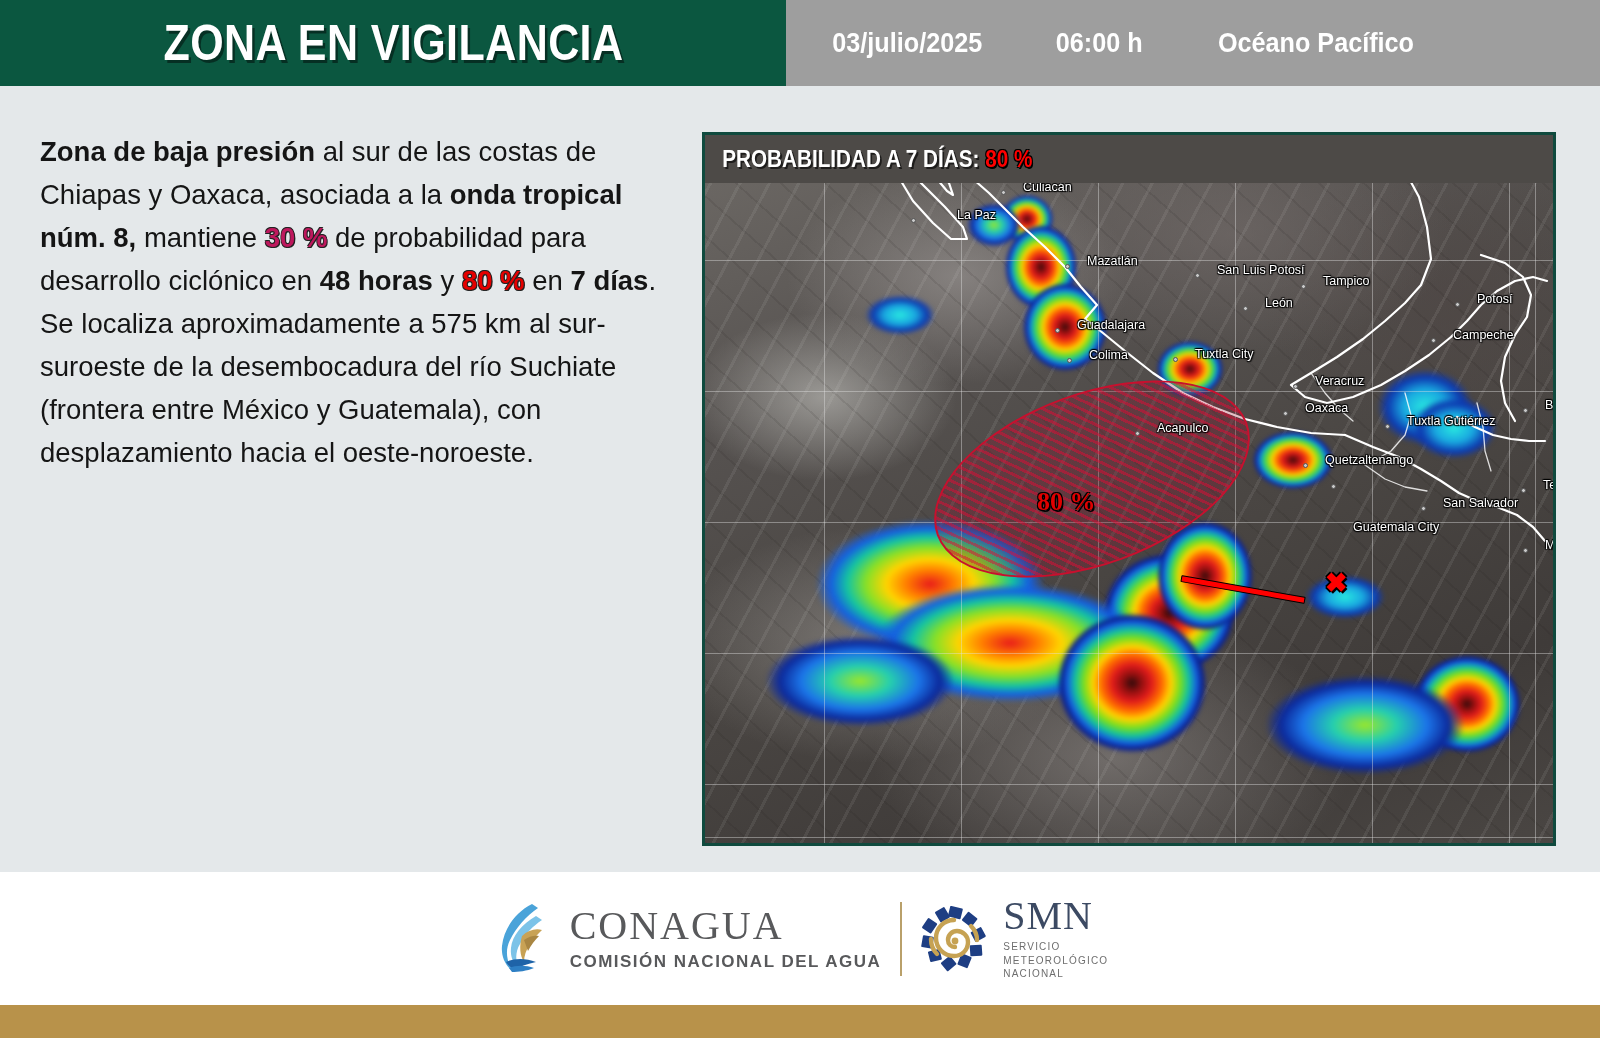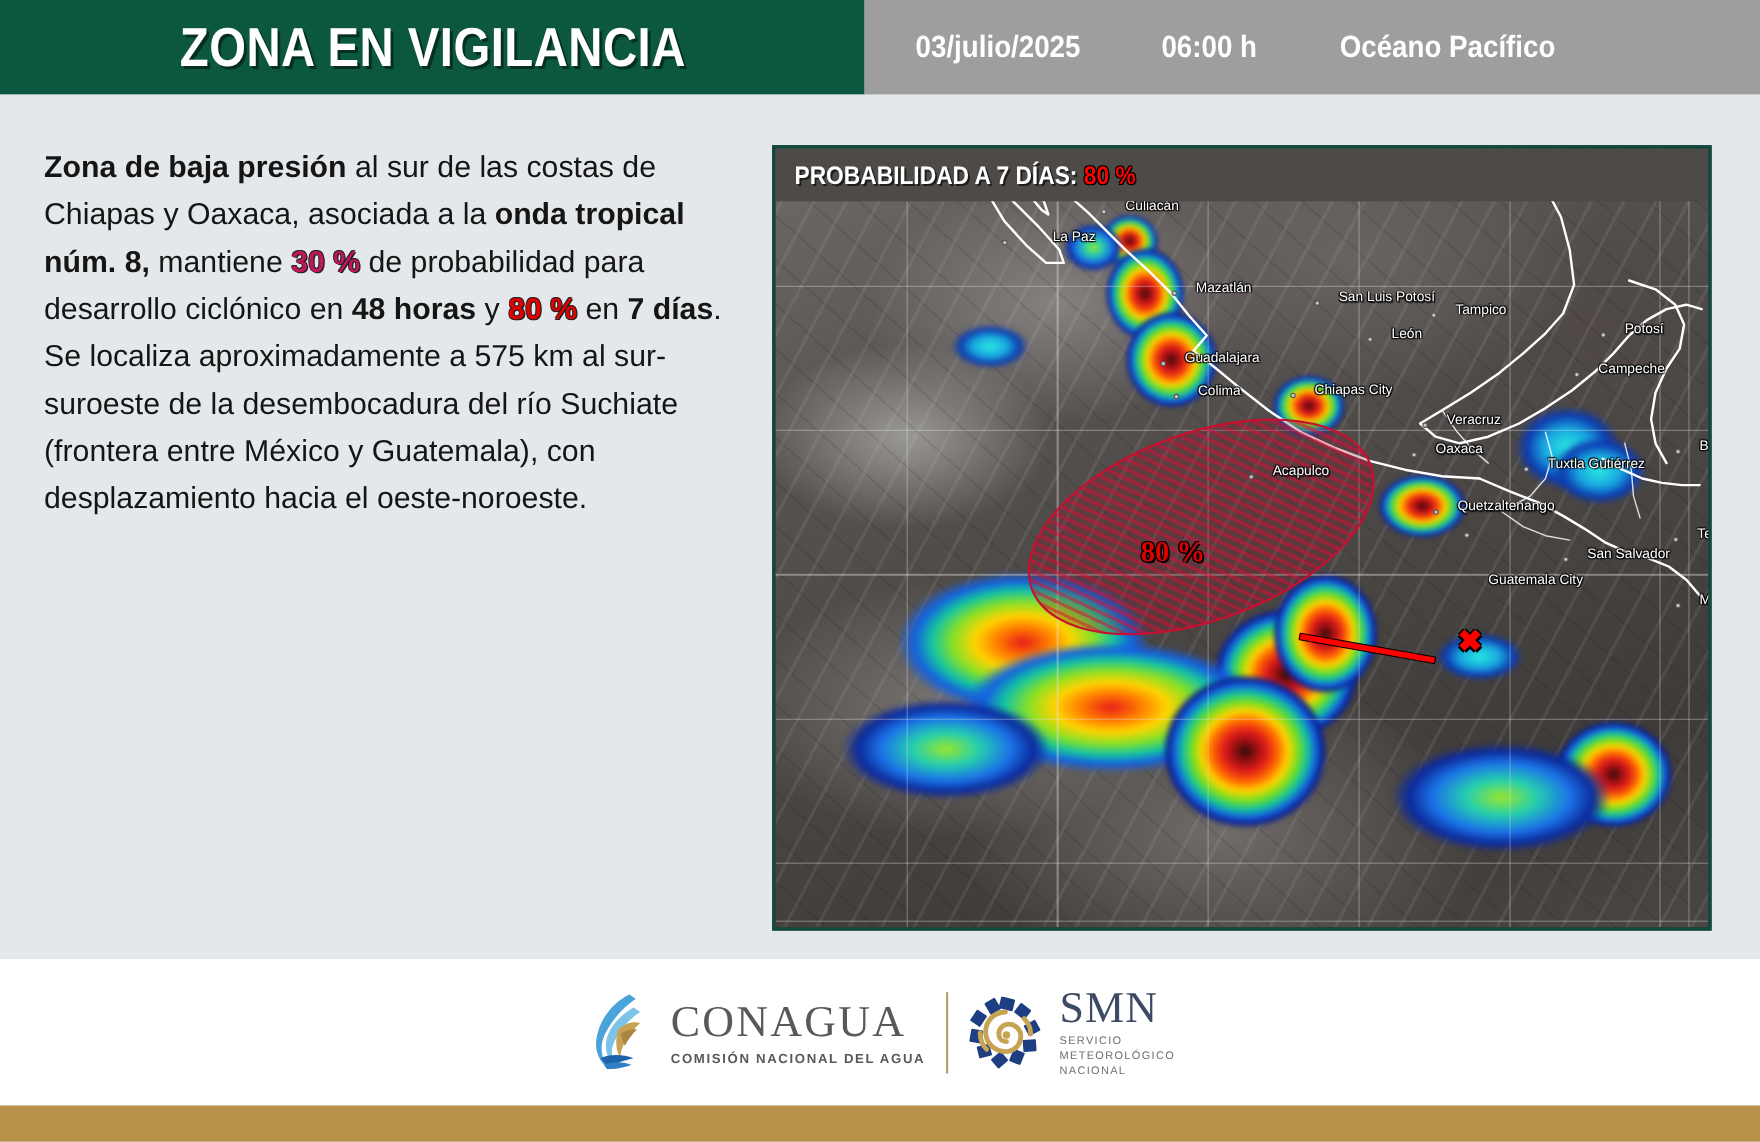--- a/index.html
+++ b/index.html
@@ -161,21 +161,21 @@
     background:#FFFFFF; display:flex; align-items:center; justify-content:center; gap:19px;
   }
   .logo-group { display:flex; align-items:center; gap:16px; }
   .conagua-mark { width:62px; height:74px; position:relative; }
   .conagua-text-wrap { display:flex; flex-direction:column; }
   .conagua-name {
     font-size:40px; letter-spacing:2px; color:#58595B; line-height:1;
     font-family:"Liberation Serif", serif;
   }
   .conagua-sub {
-    font-size:12px; letter-spacing:1.5px; color:#58595B; font-weight:bold;
+    font-size:17px; letter-spacing:1.5px; color:#58595B; font-weight:bold;
     margin-top:6px; font-family:"Liberation Sans", sans-serif;
   }
   .divider { width:2px; height:74px; background:#B9A06A; }
   .smn-mark { width:66px; height:66px; position:relative; }
   .smn-text-wrap { display:flex; flex-direction:column; }
   .smn-name {
     font-size:40px; letter-spacing:1px; color:#3C4A63; line-height:1; font-weight:normal;
     font-family:"Liberation Serif", serif;
   }
   .smn-sub {
@@ -270,21 +270,21 @@
       <div class="city" style="left: 512px; top: 128px;">San Luis Potosí</div>
       <div class="city-dot" style="left: 596px; top: 149px;"></div>
       <div class="city" style="left: 618px; top: 139px;">Tampico</div>
       <div class="city-dot" style="left: 538px; top: 171px;"></div>
       <div class="city" style="left: 560px; top: 161px;">León</div>
       <div class="city-dot" style="left: 350px; top: 193px;"></div>
       <div class="city" style="left: 372px; top: 183px;">Guadalajara</div>
       <div class="city-dot" style="left: 362px; top: 223px;"></div>
       <div class="city" style="left: 384px; top: 213px;">Colima</div>
       <div class="city-dot" style="left: 468px; top: 222px;"></div>
-      <div class="city" style="left: 490px; top: 212px;">Chiapas City</div>
+      <div class="city" style="left: 490px; top: 212px;">Tuxtla City</div>
       <div class="city-dot" style="left: 588px; top: 249px;"></div>
       <div class="city" style="left: 610px; top: 239px;">Veracruz</div>
       <div class="city-dot" style="left: 750px; top: 167px;"></div>
       <div class="city" style="left: 772px; top: 157px;">Potosí</div>
       <div class="city-dot" style="left: 726px; top: 203px;"></div>
       <div class="city" style="left: 748px; top: 193px;">Campeche</div>
       <div class="city-dot" style="left: 578px; top: 276px;"></div>
       <div class="city" style="left: 600px; top: 266px;">Oaxaca</div>
       <div class="city-dot" style="left: 680px; top: 289px;"></div>
       <div class="city" style="left: 702px; top: 279px;">Tuxtla Gutiérrez</div>

